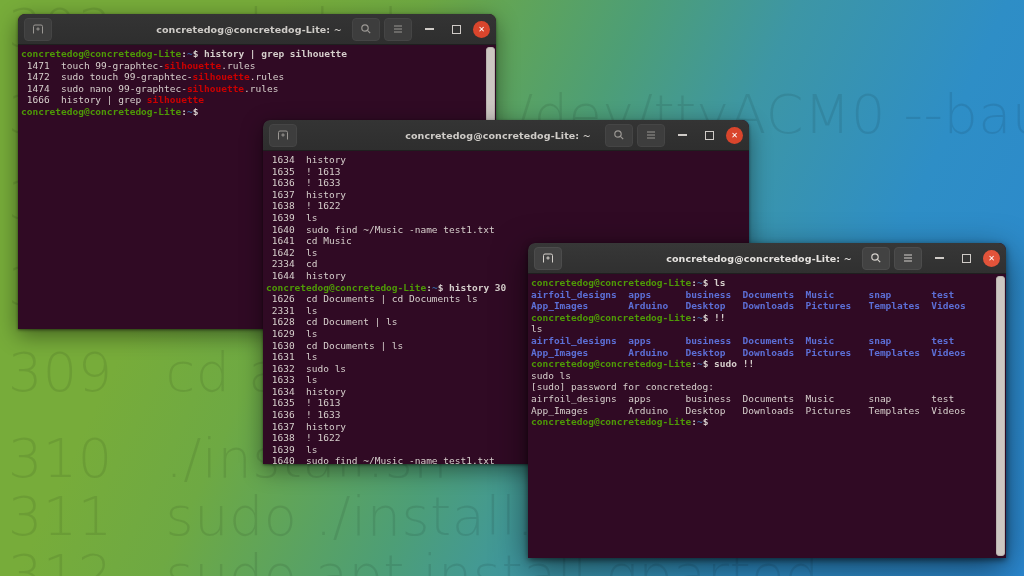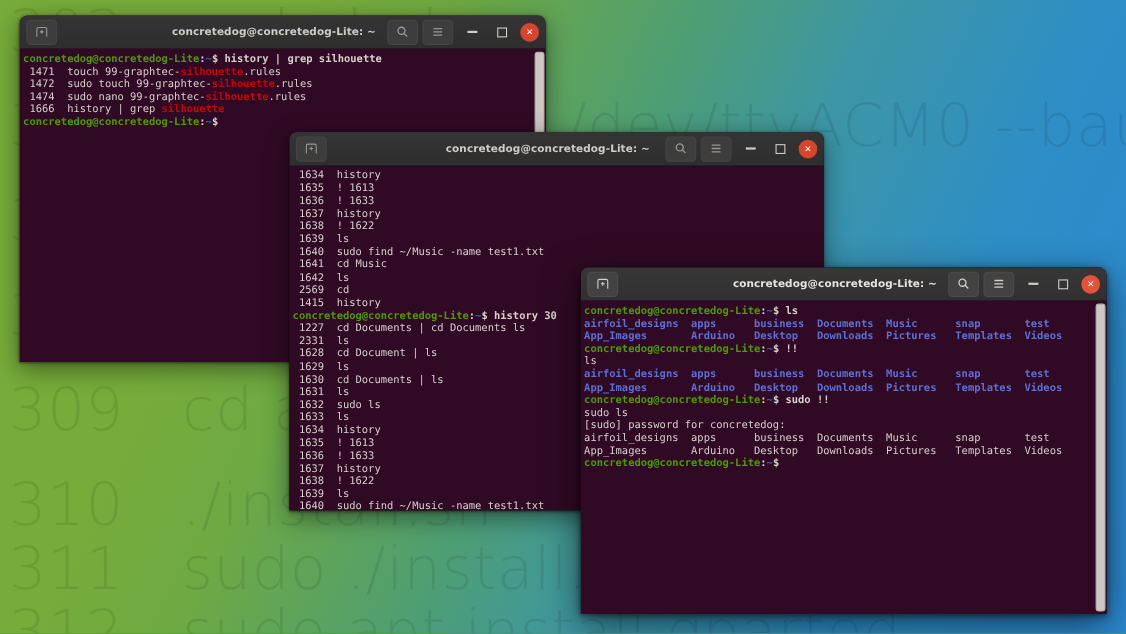--- a/index.html
+++ b/index.html
@@ -197,24 +197,24 @@
     <div class="screen">
       <pre class="out"><span class="pl"> 1634  history</span>
 <span class="pl"> 1635  ! 1613</span>
 <span class="pl"> 1636  ! 1633</span>
 <span class="pl"> 1637  history</span>
 <span class="pl"> 1638  ! 1622</span>
 <span class="pl"> 1639  ls</span>
 <span class="pl"> 1640  sudo find ~/Music -name test1.txt</span>
 <span class="pl"> 1641  cd Music</span>
 <span class="pl"> 1642  ls</span>
-<span class="pl"> 2569  cd</span>
-<span class="pl"> 1415  history</span>
+<span class="pl"> 2334  cd</span>
+<span class="pl"> 1644  history</span>
 <span class="g">concretedog@concretedog-Lite</span><span class="w">:</span><span class="b">~</span><span class="w">$ history 30</span>
-<span class="pl"> 1227  cd Documents | cd Documents ls</span>
+<span class="pl"> 1626  cd Documents | cd Documents ls</span>
 <span class="pl"> 2331  ls</span>
 <span class="pl"> 1628  cd Document | ls</span>
 <span class="pl"> 1629  ls</span>
 <span class="pl"> 1630  cd Documents | ls</span>
 <span class="pl"> 1631  ls</span>
 <span class="pl"> 1632  sudo ls</span>
 <span class="pl"> 1633  ls</span>
 <span class="pl"> 1634  history</span>
 <span class="pl"> 1635  ! 1613</span>
 <span class="pl"> 1636  ! 1633</span>

